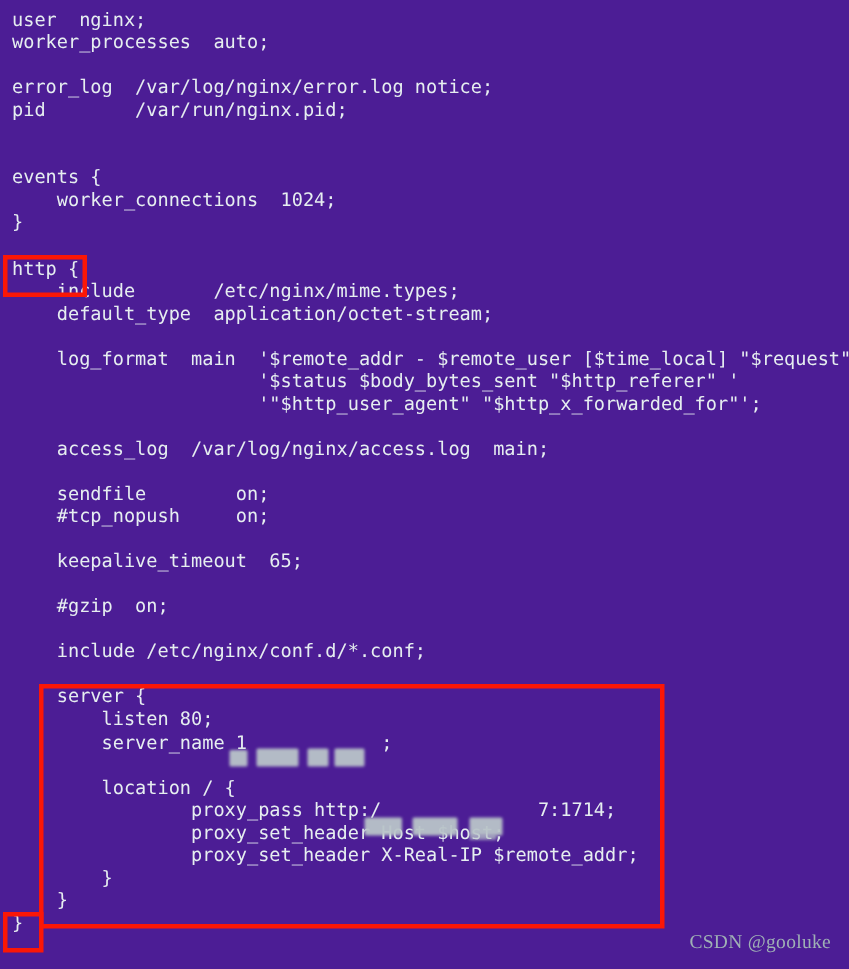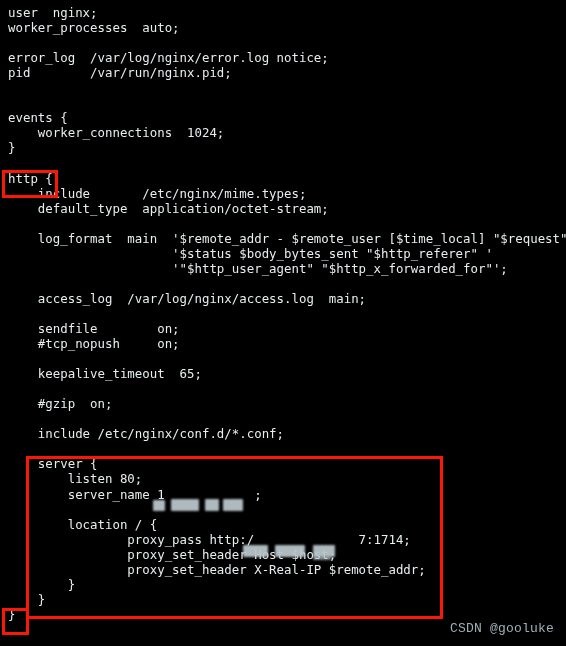--- a/index.html
+++ b/index.html
@@ -5,21 +5,21 @@
 <style>
   html, body {
     margin: 0;
     padding: 0;
     background: #0b2c34;
   }
   #screen {
     position: relative;
     width: 566px;
     height: 646px;
-    background: #000000;
+    background: #4c1d95;
     overflow: hidden;
     font-family: "DejaVu Sans Mono", "Liberation Mono", monospace;
   }
   #code {
     position: absolute;
     left: 8px;
     top: 5px;
     margin: 0;
     padding: 0;
     font-family: "DejaVu Sans Mono", "Liberation Mono", monospace;
@@ -82,21 +82,21 @@
   #red-pp-2 { left: 275px; top: 545px; width: 30px; height: 12px; }
   #red-pp-3 { left: 313px; top: 545px; width: 22px; height: 12px; }
   
   #red-extra { left: 313px; top: 556px; width: 18px; height: 4px; opacity: 0.7; }
 
   #watermark {
     position: absolute;
     right: 12px;
     bottom: 10px;
     color: #9fb0b5;
-    font-family: Liberation Mono, monospace;
+    font-family: Liberation Serif, serif;
     font-size: 13px;
     letter-spacing: 0.2px;
     white-space: pre;
   }
 </style>
 </head>
 <body>
 
 <div id="screen">
 

